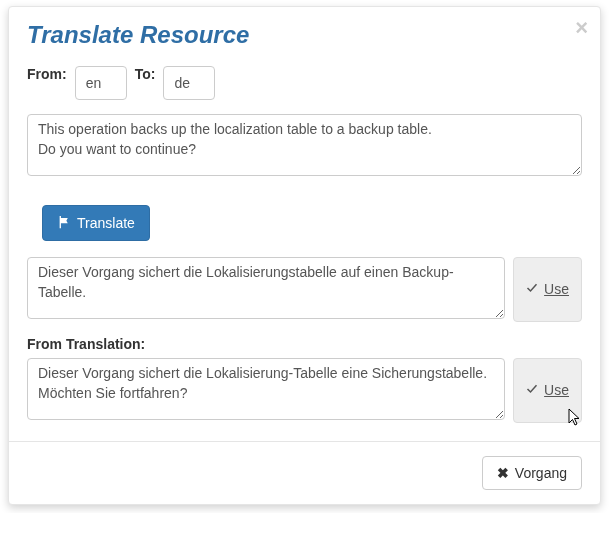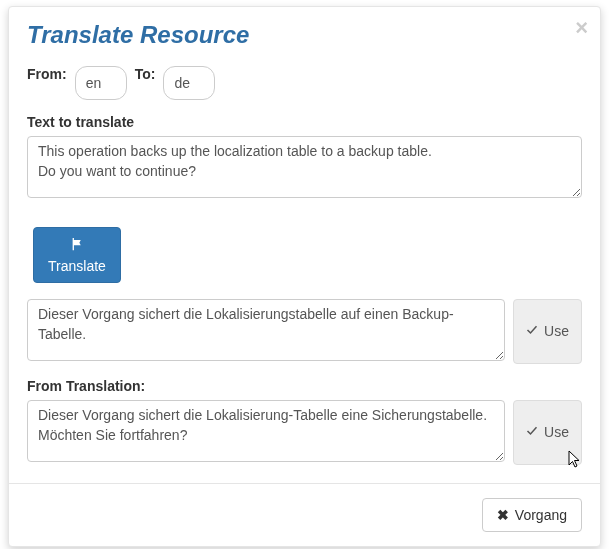--- a/index.html
+++ b/index.html
@@ -53,21 +53,21 @@
   }
   .lbl-inline {
     font-weight: bold;
     color: #333;
   }
   .short-input {
     width: 52px;
     height: 34px;
     padding: 6px 10px;
     border: 1px solid #ccc;
-    border-radius: 12px;
+    border-radius: 4px;
     font-size: 14px;
     color: #555;
   }
   .field-label {
     font-weight: bold;
     color: #333;
     display: block;
     margin-bottom: 6px;
   }
   .textarea {
@@ -102,36 +102,37 @@
   .btn-default {
     background: #fff;
     border: 1px solid #ccc;
     color: #333;
   }
   .btn-ghost {
     background: #eeeeee;
     border: 1px solid #ddd;
     color: #555;
   }
-  .translate-btn { margin: 12px 0 16px 6px; flex-direction: column; }
+  .translate-btn { margin: 12px 0 16px 15px; }
   .section { margin-bottom: 14px; }
   .row-flex {
     display: flex;
     align-items: stretch;
     gap: 8px;
   }
   .row-flex .ta-col { flex: 1 1 auto; position: relative; }
   .row-flex .btn-col { flex: 0 0 auto; display: flex; }
   .ta-result {
     height: 62px;
     overflow-y: scroll;
   }
   .btn-use {
     height: 100%;
     padding: 8px 12px;
+    text-decoration: underline;
   }
   .modal-footer {
     border-top: 1px solid #e5e5e5;
     padding: 14px 18px;
     text-align: right;
   }
   .flag-icon { display: inline-block; line-height: 1; }
   .check-icon { display: inline-block; line-height: 1; }
   .x-icon { display: inline-block; line-height: 1; font-weight: bold; }
   .cursor-arrow {
@@ -155,21 +156,20 @@
     <div class="modal-body">
 
       <div class="inline-row">
         <span class="lbl-inline">From:</span>
         <input class="short-input" type="text" value="en" style="">
         <span class="lbl-inline">To:</span>
         <input class="short-input" type="text" value="de" style="">
       </div>
 
       <div class="section">
-        <label class="field-label">Text to translate</label>
         <textarea class="textarea ta-main" style="">This operation backs up the localization table to a backup table.
 Do you want to continue?</textarea>
       </div>
 
       <button class="btn btn-primary translate-btn">
         <span class="flag-icon">
           <svg width="14" height="14" viewBox="0 0 16 16" fill="currentColor">
               <path d="M3 1v14h1.5V9.5h7.8l-1.6-3 1.6-3H4.5V1H3z"></path>
             </svg>
         </span>

